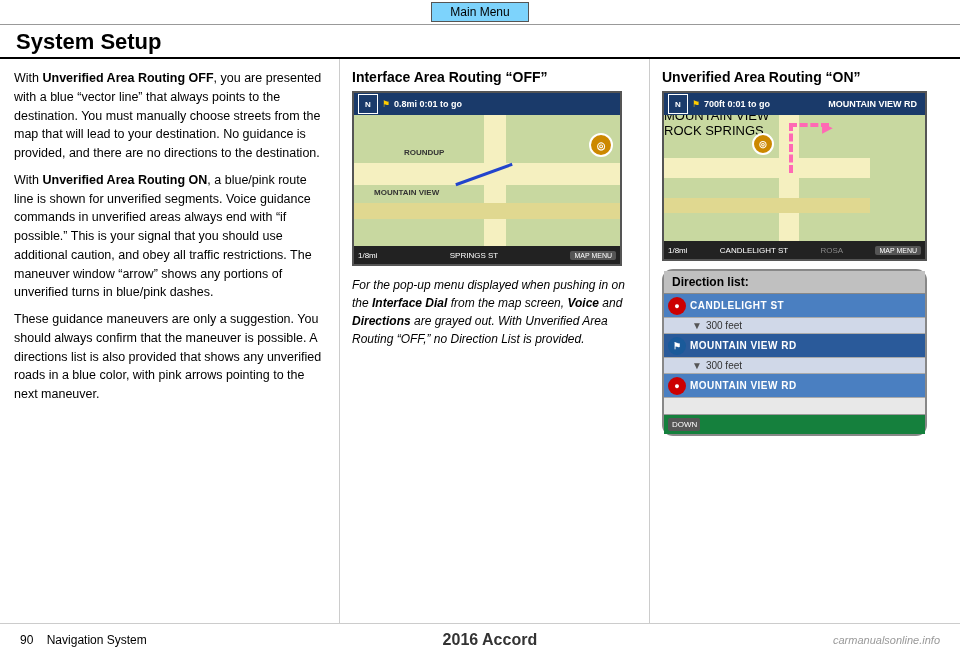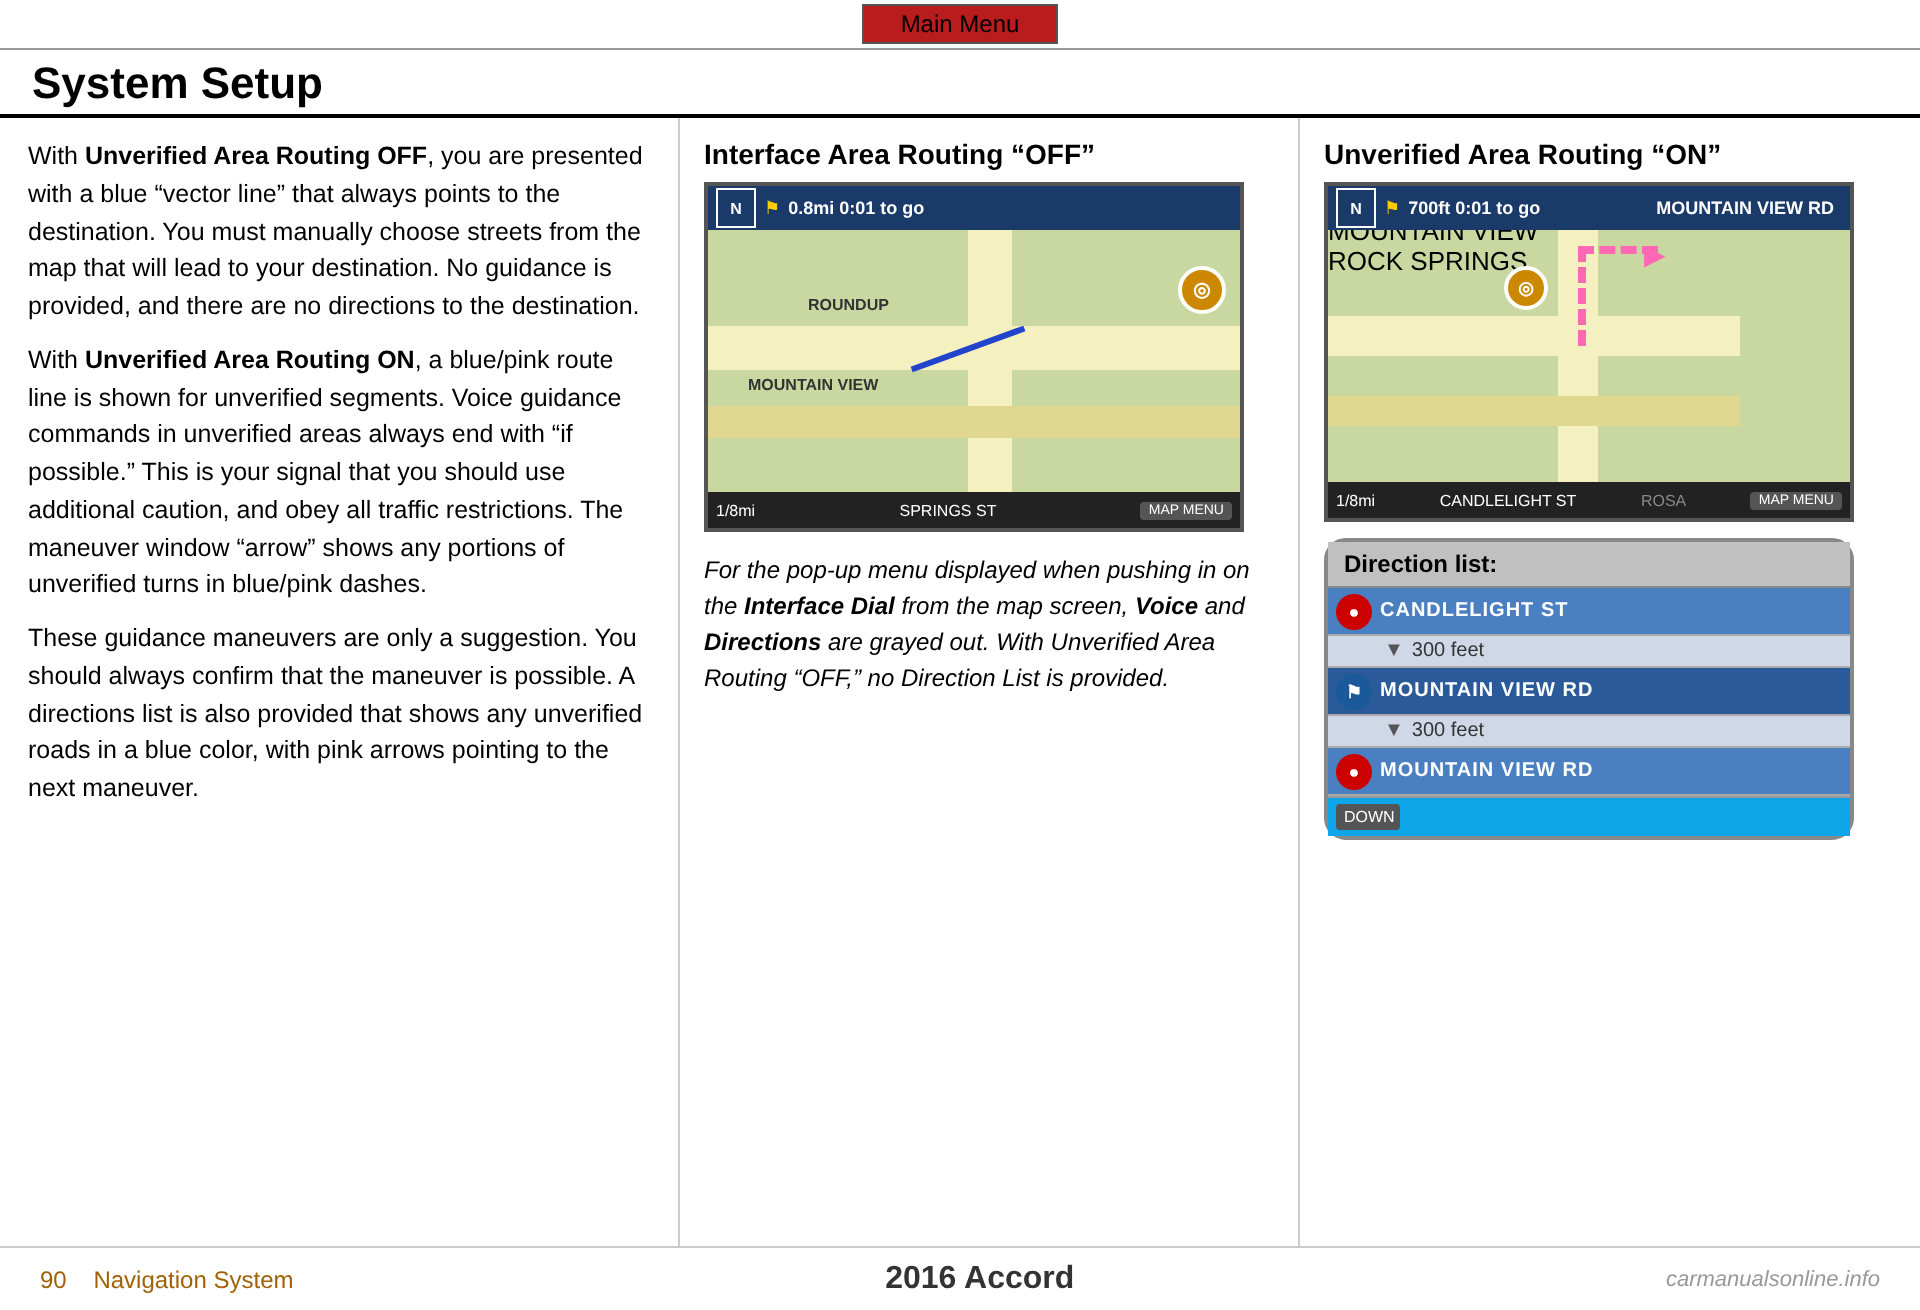--- a/index.html
+++ b/index.html
@@ -17,21 +17,21 @@
     .top-menu-bar {
       display: flex;
       justify-content: center;
       padding: 2px 0;
       border-bottom: 1px solid #999;
     }
     .top-menu-btn {
       border: 1px solid #555;
       padding: 2px 18px;
       font-size: 12px;
-      background: #b91c1c;
+      background: #7dd3fc;
       cursor: pointer;
     }
 
     
     .page-title {
       font-size: 22px;
       font-weight: bold;
       padding: 4px 16px 2px 16px;
       border-bottom: 2px solid #000;
     }
@@ -252,21 +252,21 @@
       height: 32px;
       border-top: 1px solid #ccc;
       display: flex;
       align-items: center;
       justify-content: space-between;
       padding: 0 20px;
       background: #fff;
     }
     .footer-left {
       font-size: 12px;
-      color: #a16207;
+      color: #000000;
     }
     .footer-center {
       font-size: 16px;
       font-weight: bold;
       color: #333;
     }
     .footer-right {
       font-size: 11px;
       color: #999;
       font-style: italic;
@@ -415,21 +415,21 @@
       <div class="dir-sub">
         <div class="dir-sub-arrow">▼</div>
         <div class="dir-sub-text">300 feet</div>
       </div>
 
       <div class="dir-item blue-bg">
         <div class="dir-item-icon icon-red">●</div>
         <div class="dir-item-text">MOUNTAIN VIEW RD</div>
       </div>
 
-      <div style="display:flex;justify-content:flex-start;padding:3px 4px;background:#0ea5e9;border-top:1px solid #999;">
+      <div style="display:flex;justify-content:flex-start;padding:3px 4px;background:#15803d;border-top:1px solid #999;margin-top:16px;">
         <div class="down-btn">DOWN</div>
       </div>
     </div>
   </div>
 
 </div>
 
 <div class="page-footer">
   <div class="footer-left">
     <span>90</span>&nbsp;&nbsp;&nbsp;

